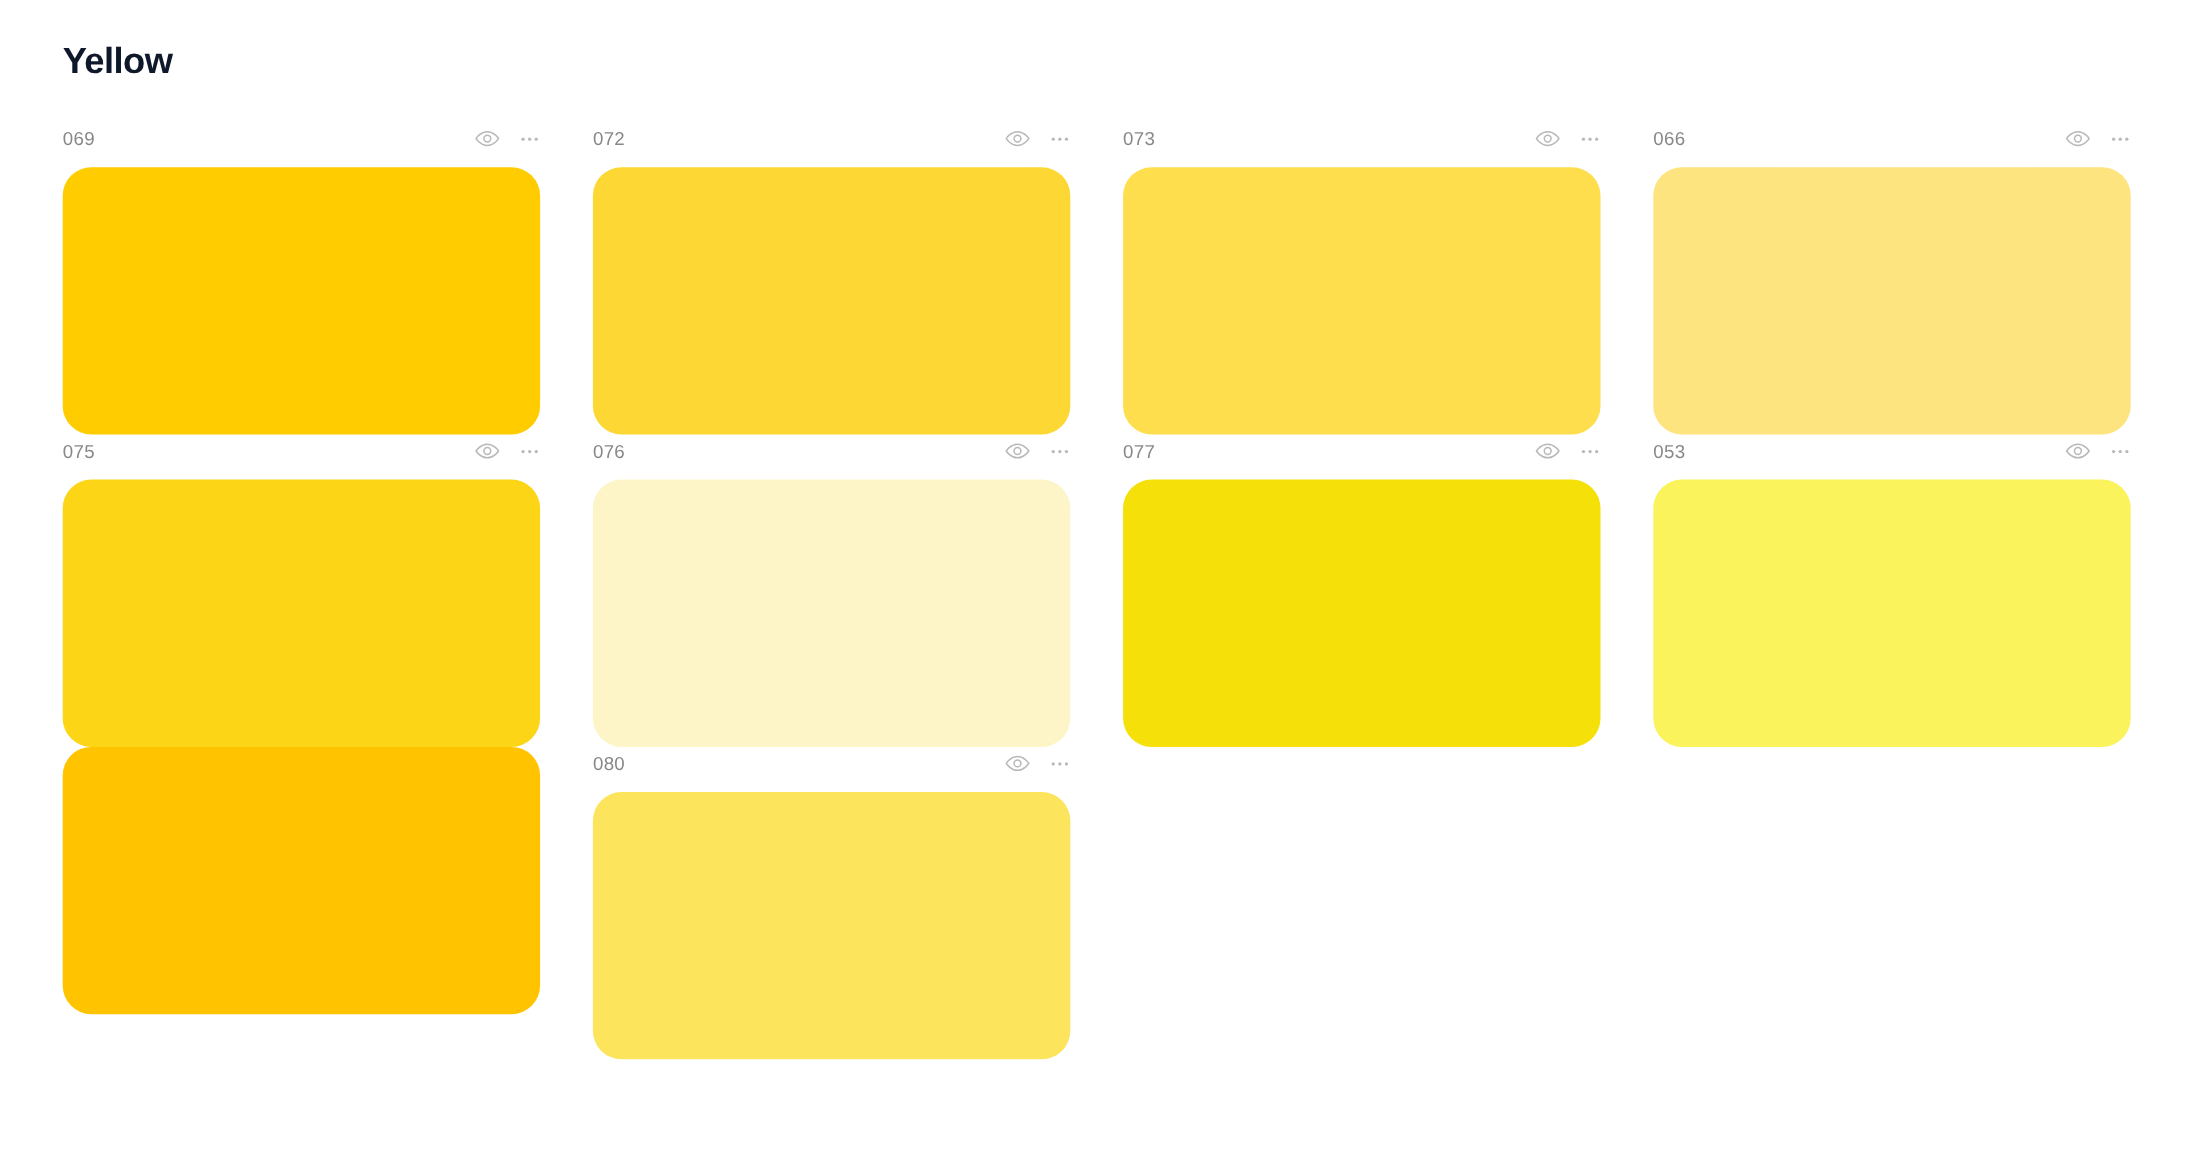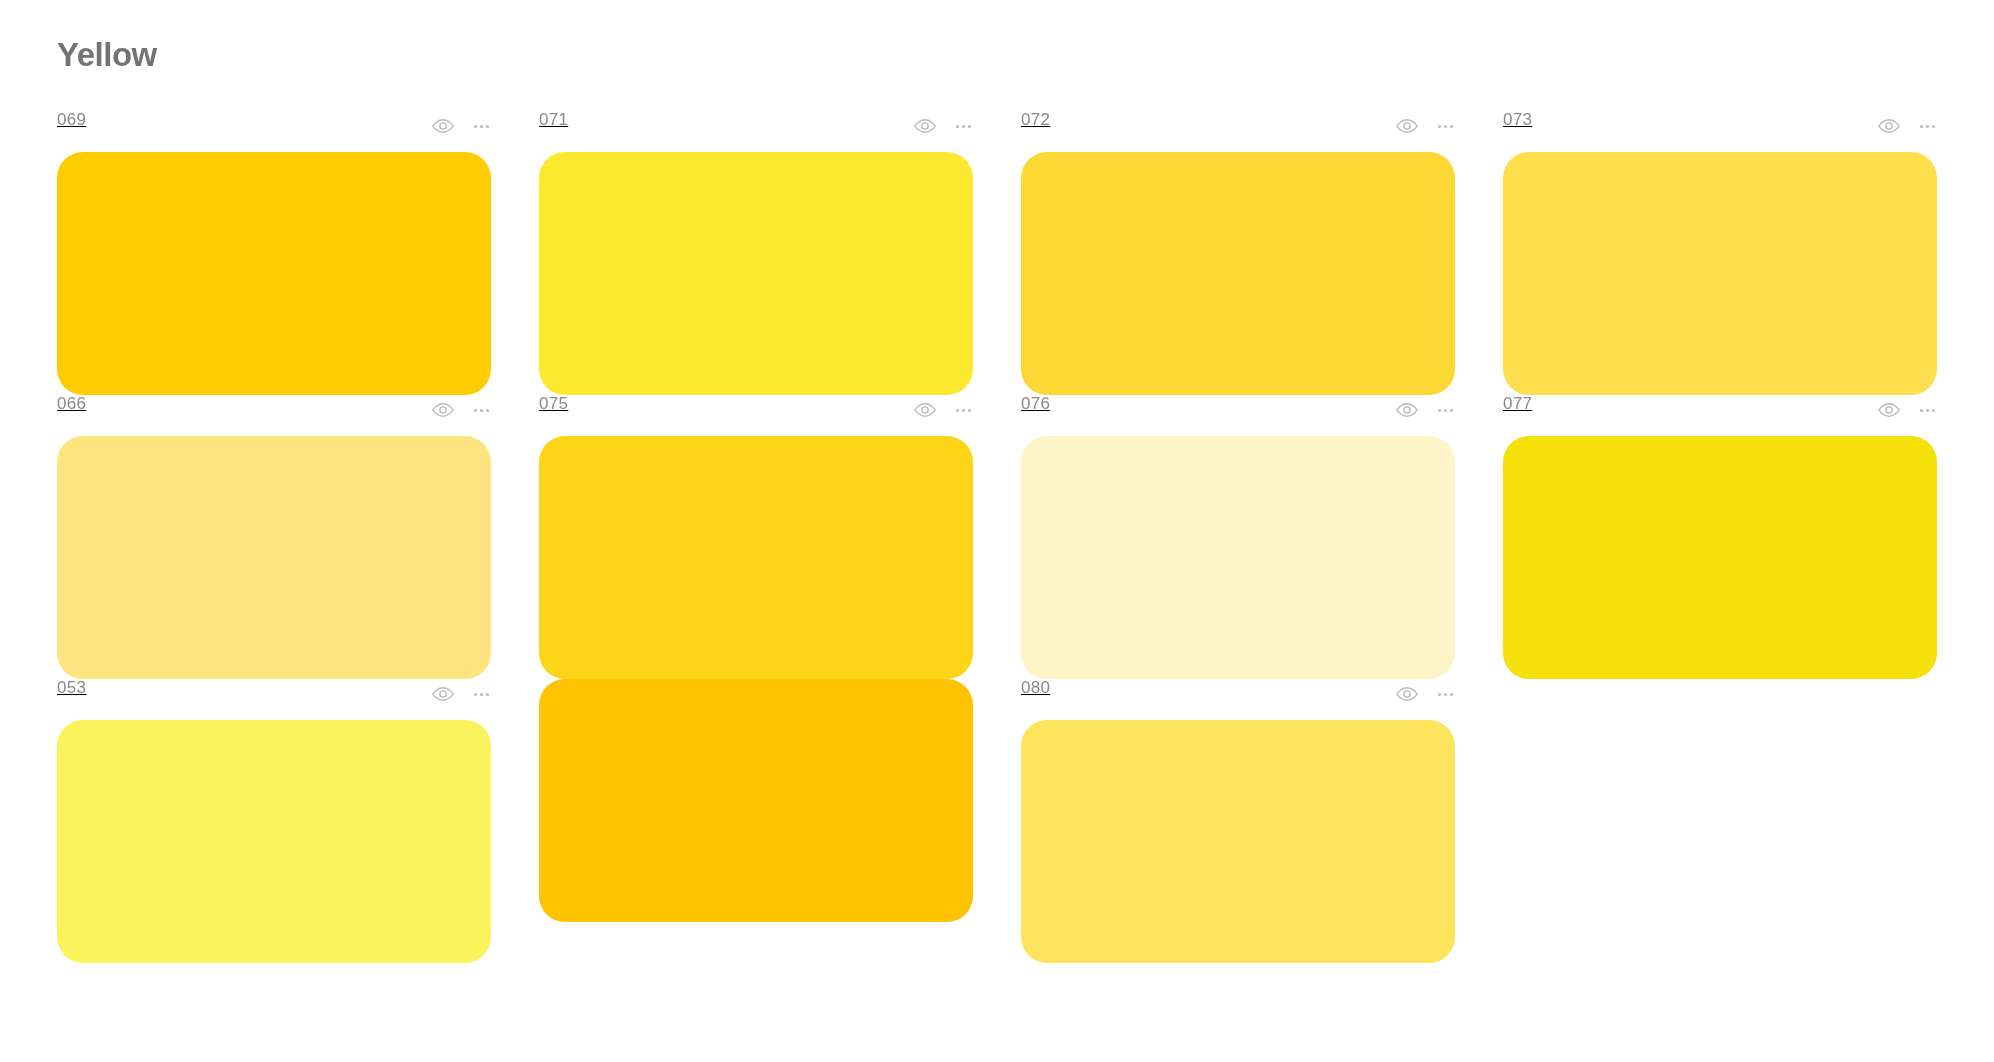--- a/index.html
+++ b/index.html
@@ -17,43 +17,43 @@
     width: 1994px;
     height: 1062px;
     background: #ffffff;
     padding: 0 57px 0 57px;
   }
 
   .page-title {
     font-size: 33px;
     font-weight: bold;
     letter-spacing: -0.5px;
-    color: #737373;
+    color: #0f172a;
     padding-top: 38px;
     line-height: 1;
   }
 
   .grid {
     display: grid;
     grid-template-columns: repeat(4, 1fr);
     column-gap: 48px;
     row-gap: 0;
     margin-top: 40px;
   }
 
   .swatch-cell {
     display: flex;
     flex-direction: column;
   }
 
   .cell-header {
     display: flex;
+    align-items: center;
     height: 30px;
     margin-bottom: 11px;
-    text-decoration: underline;
   }
 
   .cell-id {
     font-size: 17px;
     color: #888888;
     letter-spacing: 0.3px;
     line-height: 1;
     flex: 1;
   }
 
@@ -117,39 +117,20 @@
               <i></i>
               <i></i>
               <i></i>
             </span>
           </div>
         </div>
         <div class="swatch" style="background: rgb(255, 204, 0);"></div>
       </div>
       <div class="swatch-cell">
         <div class="cell-header">
-          <span class="cell-id">071</span>
-          <div class="cell-actions">
-            <span class="eye-icon">
-              <svg viewBox="0 0 24 24" fill="none" stroke="currentColor" stroke-width="1.4">
-                <path d="M1.8 12S5.5 5.8 12 5.8 22.2 12 22.2 12 18.5 18.2 12 18.2 1.8 12 1.8 12Z"></path>
-                <circle cx="12" cy="12" r="3.1"></circle>
-              </svg>
-            </span>
-            <span class="dots-icon">
-              <i></i>
-              <i></i>
-              <i></i>
-            </span>
-          </div>
-        </div>
-        <div class="swatch" style="background: rgb(252, 232, 46);"></div>
-      </div>
-      <div class="swatch-cell">
-        <div class="cell-header">
           <span class="cell-id">072</span>
           <div class="cell-actions">
             <span class="eye-icon">
               <svg viewBox="0 0 24 24" fill="none" stroke="currentColor" stroke-width="1.4">
                 <path d="M1.8 12S5.5 5.8 12 5.8 22.2 12 22.2 12 18.5 18.2 12 18.2 1.8 12 1.8 12Z"></path>
                 <circle cx="12" cy="12" r="3.1"></circle>
               </svg>
             </span>
             <span class="dots-icon">
               <i></i>

